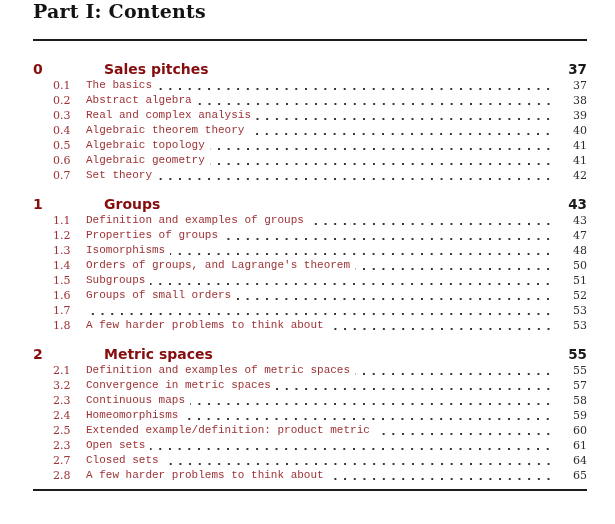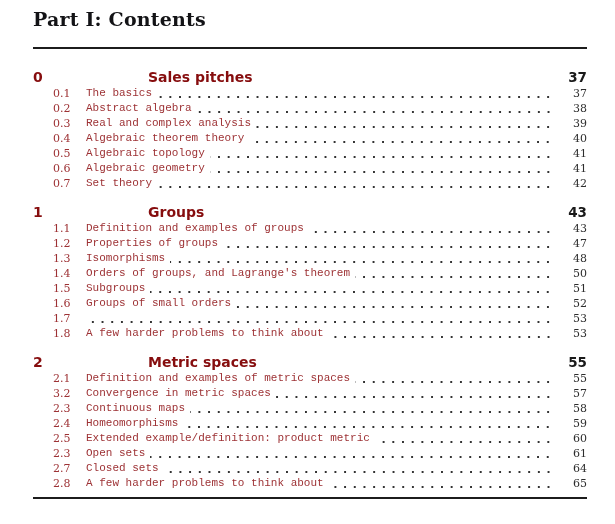--- a/index.html
+++ b/index.html
@@ -11,37 +11,37 @@
   }
   *{box-sizing:border-box;}
   html,body{margin:0;padding:0;background:#ffffff;}
   .page{
     width:615px;height:524px;position:relative;overflow:hidden;
     background:#ffffff;
     font-family:"DejaVu Serif", serif;
   }
   .content{position:absolute;left:33px;right:28px;top:0;}
   .part-title{
-    margin:0;padding-top:8px;
+    margin:0;padding-top:0;
     font-family:"DejaVu Serif", serif;
     font-weight:bold;font-size:19px;line-height:23px;
     color:#131316;letter-spacing:0.2px;
   }
   .rule{border:none;border-top:2px solid var(--rule);margin:0;}
   .rule.top{margin-top:16px;}
   .rule.bottom{margin-top:6px;}
   .section{margin-top:13px;}
   .section:first-child{margin-top:20px;}
   .sec-row{
     display:flex;align-items:flex-end;
     font-family:"DejaVu Sans", sans-serif;font-weight:bold;
     font-size:14px;line-height:17px;
   }
   .sec-num{width:71px;color:var(--section-accent);}
-  .sec-title{color:var(--section-accent);white-space:nowrap;margin-left:44px;}
+  .sec-title{color:var(--section-accent);white-space:nowrap;}
   .sec-fill{flex:1;}
   .sec-page{color:#1a1a1a;font-size:13.5px;line-height:17px;min-width:24px;text-align:right;}
   .entry{
     display:flex;align-items:flex-end;
     font-size:11px;line-height:15px;
     color:var(--entry-text);
   }
   .entry-num{margin-left:20px;width:33px;flex:0 0 33px;}
   .entry-title{white-space:nowrap;font-family:Liberation Mono, monospace;}
   .leader{

